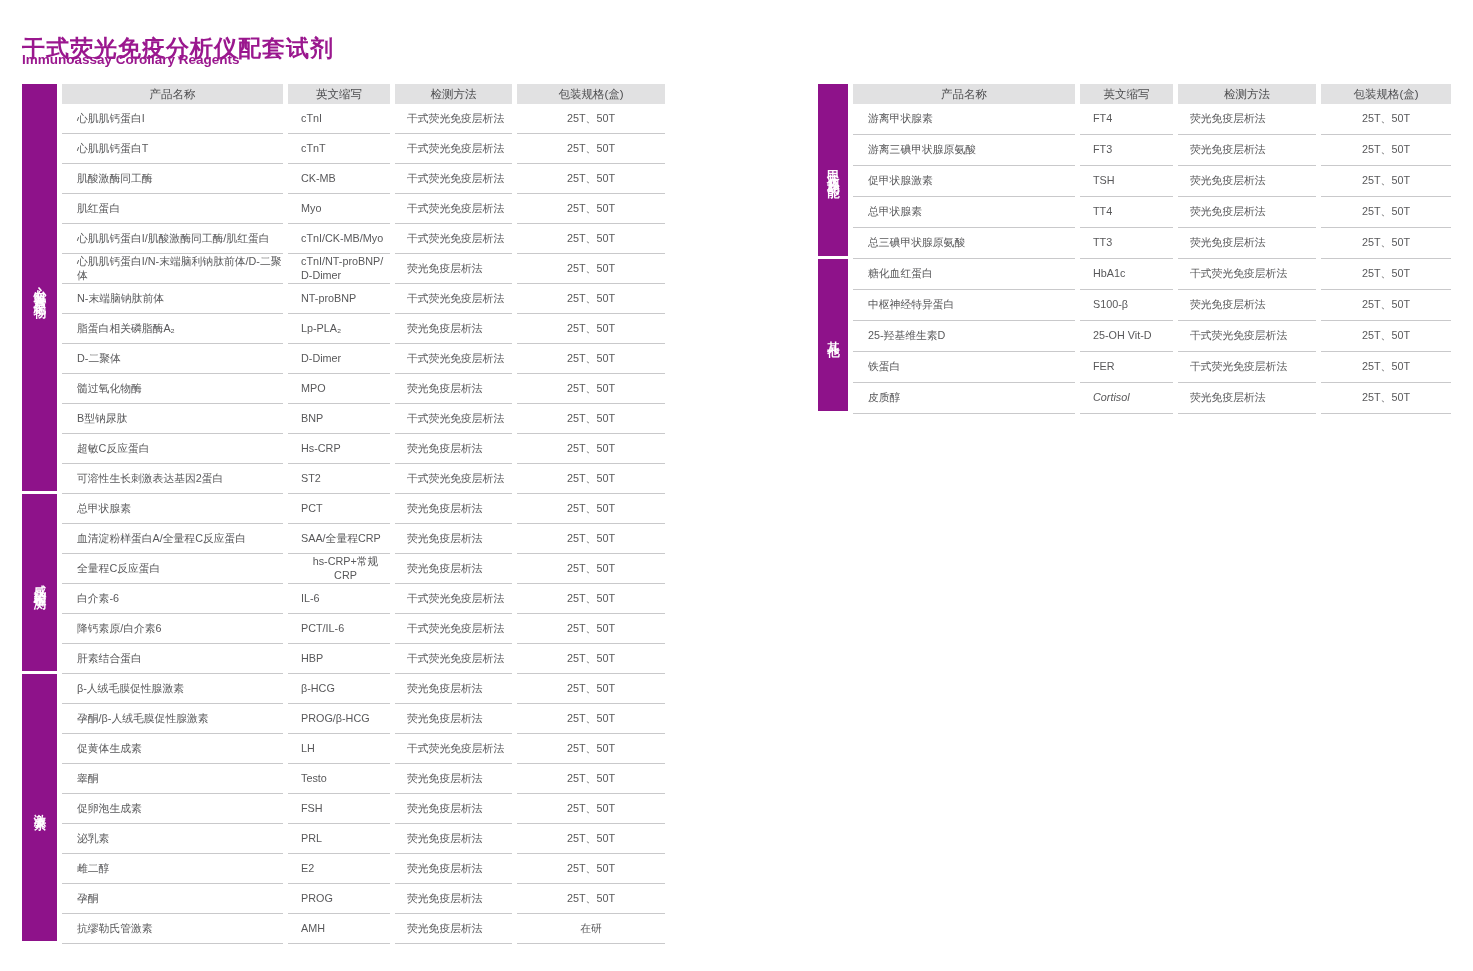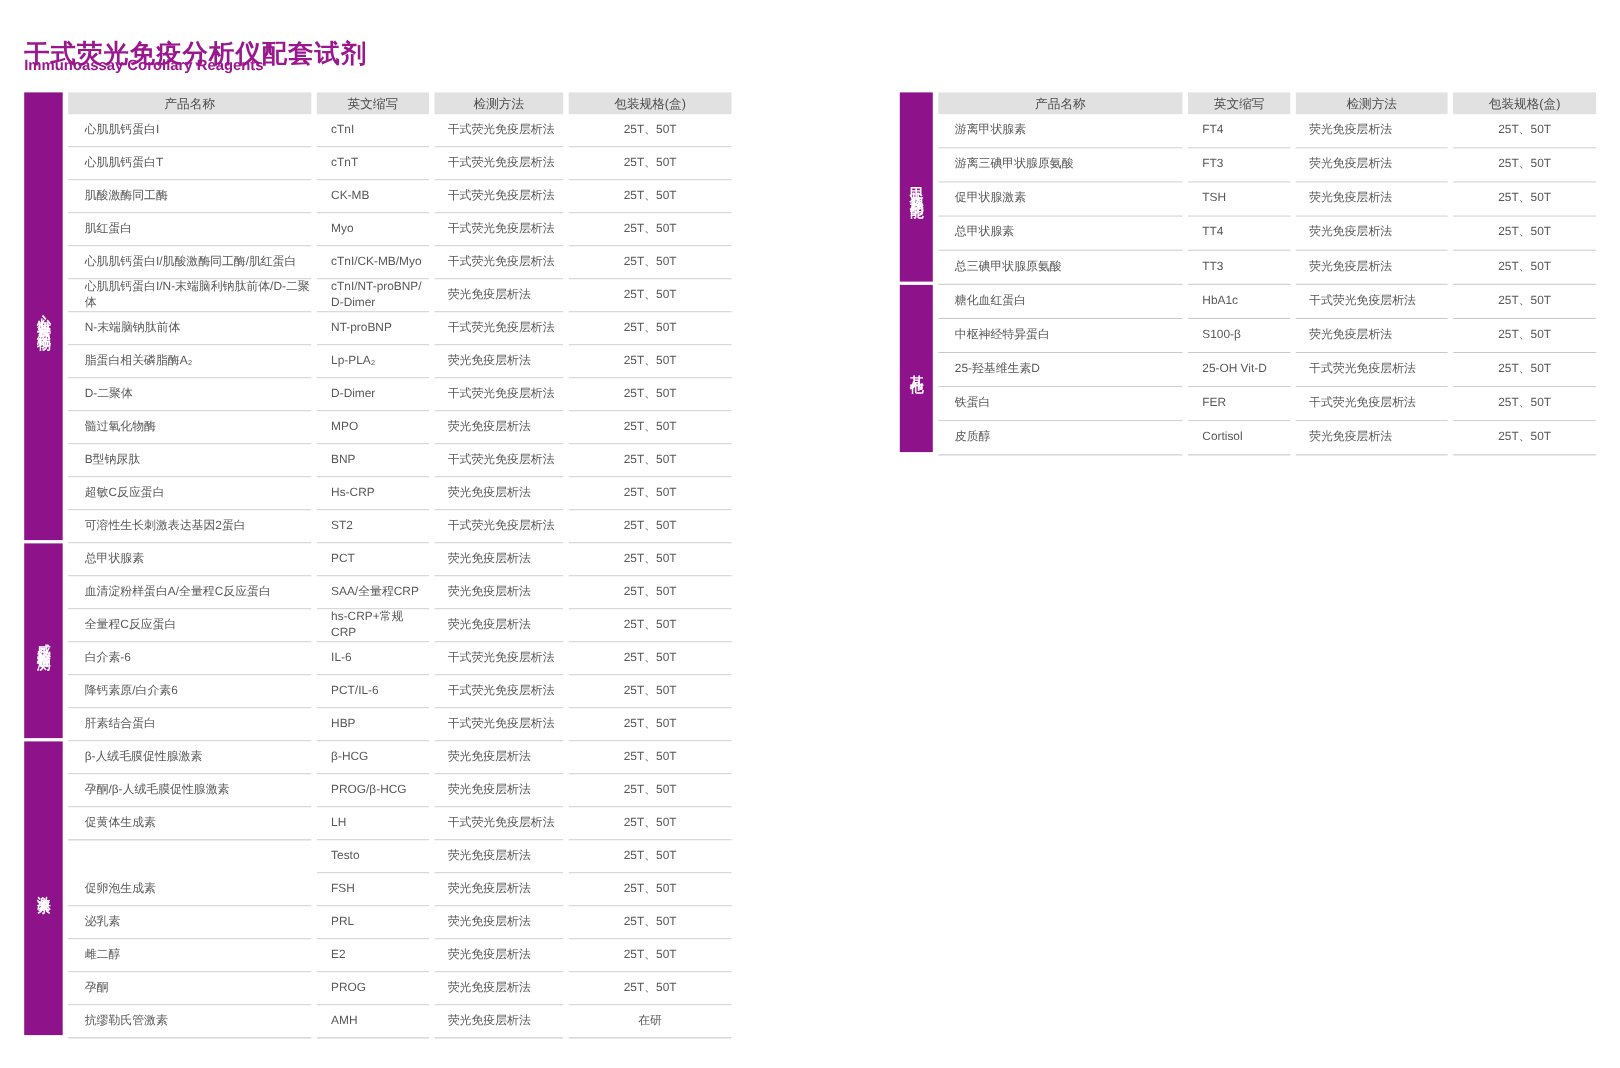--- a/index.html
+++ b/index.html
@@ -155,21 +155,21 @@
       </div>
       <div class="cell c-name" style="grid-area: 15 / 2; min-height: 30px;">总甲状腺素</div>
       <div class="cell c-abbr" style="grid-area: 15 / 3; min-height: 30px;">PCT</div>
       <div class="cell c-method" style="grid-area: 15 / 4; min-height: 30px;">荧光免疫层析法</div>
       <div class="cell c-spec" style="grid-area: 15 / 5; min-height: 30px;">25T、50T</div>
       <div class="cell c-name" style="grid-area: 16 / 2; min-height: 30px;">血清淀粉样蛋白A/全量程C反应蛋白</div>
       <div class="cell c-abbr" style="grid-area: 16 / 3; min-height: 30px;">SAA/全量程CRP</div>
       <div class="cell c-method" style="grid-area: 16 / 4; min-height: 30px;">荧光免疫层析法</div>
       <div class="cell c-spec" style="grid-area: 16 / 5; min-height: 30px;">25T、50T</div>
       <div class="cell c-name" style="grid-area: 17 / 2; min-height: 30px;">全量程C反应蛋白</div>
-      <div class="cell c-abbr" style="grid-area: 17 / 3; min-height: 30px;">hs-CRP+常规 CRP</div>
+      <div class="cell c-abbr" style="grid-area: 17 / 3; min-height: 30px; text-align: center;">hs-CRP+常规 CRP</div>
       <div class="cell c-method" style="grid-area: 17 / 4; min-height: 30px;">荧光免疫层析法</div>
       <div class="cell c-spec" style="grid-area: 17 / 5; min-height: 30px;">25T、50T</div>
       <div class="cell c-name" style="grid-area: 18 / 2; min-height: 30px;">白介素-6</div>
       <div class="cell c-abbr" style="grid-area: 18 / 3; min-height: 30px;">IL-6</div>
       <div class="cell c-method" style="grid-area: 18 / 4; min-height: 30px;">干式荧光免疫层析法</div>
       <div class="cell c-spec" style="grid-area: 18 / 5; min-height: 30px;">25T、50T</div>
       <div class="cell c-name" style="grid-area: 19 / 2; min-height: 30px;">降钙素原/白介素6</div>
       <div class="cell c-abbr" style="grid-area: 19 / 3; min-height: 30px;">PCT/IL-6</div>
       <div class="cell c-method" style="grid-area: 19 / 4; min-height: 30px;">干式荧光免疫层析法</div>
       <div class="cell c-spec" style="grid-area: 19 / 5; min-height: 30px;">25T、50T</div>
@@ -185,20 +185,21 @@
       <div class="cell c-method" style="grid-area: 21 / 4; min-height: 30px;">荧光免疫层析法</div>
       <div class="cell c-spec" style="grid-area: 21 / 5; min-height: 30px;">25T、50T</div>
       <div class="cell c-name" style="grid-area: 22 / 2; min-height: 30px;">孕酮/β-人绒毛膜促性腺激素</div>
       <div class="cell c-abbr" style="grid-area: 22 / 3; min-height: 30px;">PROG/β-HCG</div>
       <div class="cell c-method" style="grid-area: 22 / 4; min-height: 30px;">荧光免疫层析法</div>
       <div class="cell c-spec" style="grid-area: 22 / 5; min-height: 30px;">25T、50T</div>
       <div class="cell c-name" style="grid-area: 23 / 2; min-height: 30px;">促黄体生成素</div>
       <div class="cell c-abbr" style="grid-area: 23 / 3; min-height: 30px;">LH</div>
       <div class="cell c-method" style="grid-area: 23 / 4; min-height: 30px;">干式荧光免疫层析法</div>
       <div class="cell c-spec" style="grid-area: 23 / 5; min-height: 30px;">25T、50T</div>
+      <div class="cell c-name" style="grid-area: 24 / 2; min-height: 30px;">睾酮</div>
       <div class="cell c-abbr" style="grid-area: 24 / 3; min-height: 30px;">Testo</div>
       <div class="cell c-method" style="grid-area: 24 / 4; min-height: 30px;">荧光免疫层析法</div>
       <div class="cell c-spec" style="grid-area: 24 / 5; min-height: 30px;">25T、50T</div>
       <div class="cell c-name" style="grid-area: 25 / 2; min-height: 30px; text-align: right;">促卵泡生成素</div>
       <div class="cell c-abbr" style="grid-area: 25 / 3; min-height: 30px;">FSH</div>
       <div class="cell c-method" style="grid-area: 25 / 4; min-height: 30px;">荧光免疫层析法</div>
       <div class="cell c-spec" style="grid-area: 25 / 5; min-height: 30px;">25T、50T</div>
       <div class="cell c-name" style="grid-area: 26 / 2; min-height: 30px;">泌乳素</div>
       <div class="cell c-abbr" style="grid-area: 26 / 3; min-height: 30px;">PRL</div>
       <div class="cell c-method" style="grid-area: 26 / 4; min-height: 30px;">荧光免疫层析法</div>
@@ -257,17 +258,17 @@
       <div class="cell c-spec" style="grid-area: 8 / 5; min-height: 31px;">25T、50T</div>
       <div class="cell c-name" style="grid-area: 9 / 2; min-height: 31px;">25-羟基维生素D</div>
       <div class="cell c-abbr" style="grid-area: 9 / 3; min-height: 31px;">25-OH Vit-D</div>
       <div class="cell c-method" style="grid-area: 9 / 4; min-height: 31px;">干式荧光免疫层析法</div>
       <div class="cell c-spec" style="grid-area: 9 / 5; min-height: 31px;">25T、50T</div>
       <div class="cell c-name" style="grid-area: 10 / 2; min-height: 31px;">铁蛋白</div>
       <div class="cell c-abbr" style="grid-area: 10 / 3; min-height: 31px;">FER</div>
       <div class="cell c-method" style="grid-area: 10 / 4; min-height: 31px;">干式荧光免疫层析法</div>
       <div class="cell c-spec" style="grid-area: 10 / 5; min-height: 31px;">25T、50T</div>
       <div class="cell c-name" style="grid-area: 11 / 2; min-height: 31px;">皮质醇</div>
-      <div class="cell c-abbr" style="grid-area: 11 / 3; min-height: 31px;">Cortisol</div>
+      <div class="cell c-abbr" style="grid-area: 11 / 3; min-height: 31px; font-style: italic;">Cortisol</div>
       <div class="cell c-method" style="grid-area: 11 / 4; min-height: 31px;">荧光免疫层析法</div>
       <div class="cell c-spec" style="grid-area: 11 / 5; min-height: 31px;">25T、50T</div>
     </div>
 </div>
 
 </body></html>

